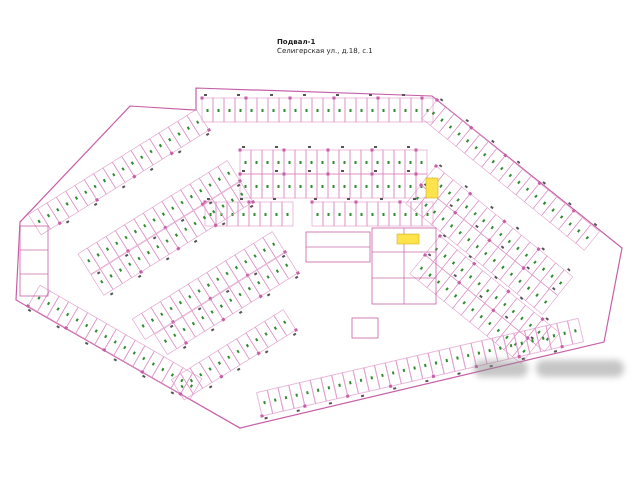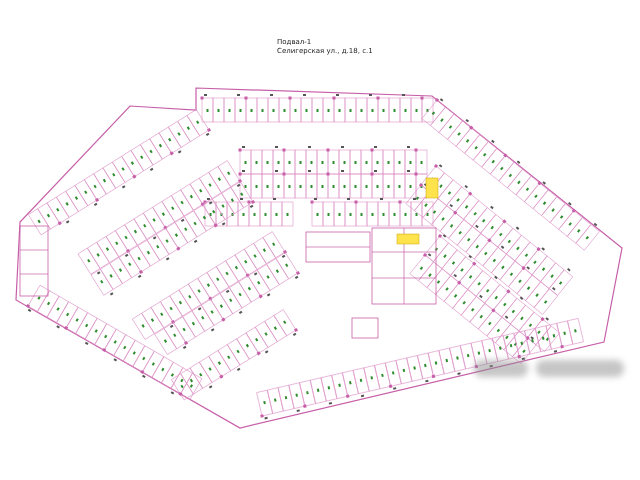--- a/index.html
+++ b/index.html
@@ -5,21 +5,21 @@
   html,body{margin:0;padding:0;}
   body{
     width:640px;height:480px;position:relative;overflow:hidden;
     background:#ffffff;
     font-family:"DejaVu Sans", sans-serif;
   }
   .title-block{
     position:absolute;left:277px;top:38px;
     font-size:7px;line-height:9px;color:#1a1a1a;z-index:3;
   }
-  .title-block .l1{font-weight:normal;}
+  .title-block .l1{font-weight:bold;}
   #plan-svg{position:absolute;left:0;top:0;z-index:1;}
   .watermark{
     position:absolute;left:472px;top:350px;width:160px;height:44px;
     filter:blur(3px);opacity:.5;z-index:2;
   }
   .wm-blob{position:absolute;background:#8d8d8d;border-radius:8px;display:block;}
   .wm-b1{left:2px;top:10px;width:54px;height:17px;}
   .wm-b2{left:64px;top:10px;width:88px;height:17px;}
 </style>
 </head>

